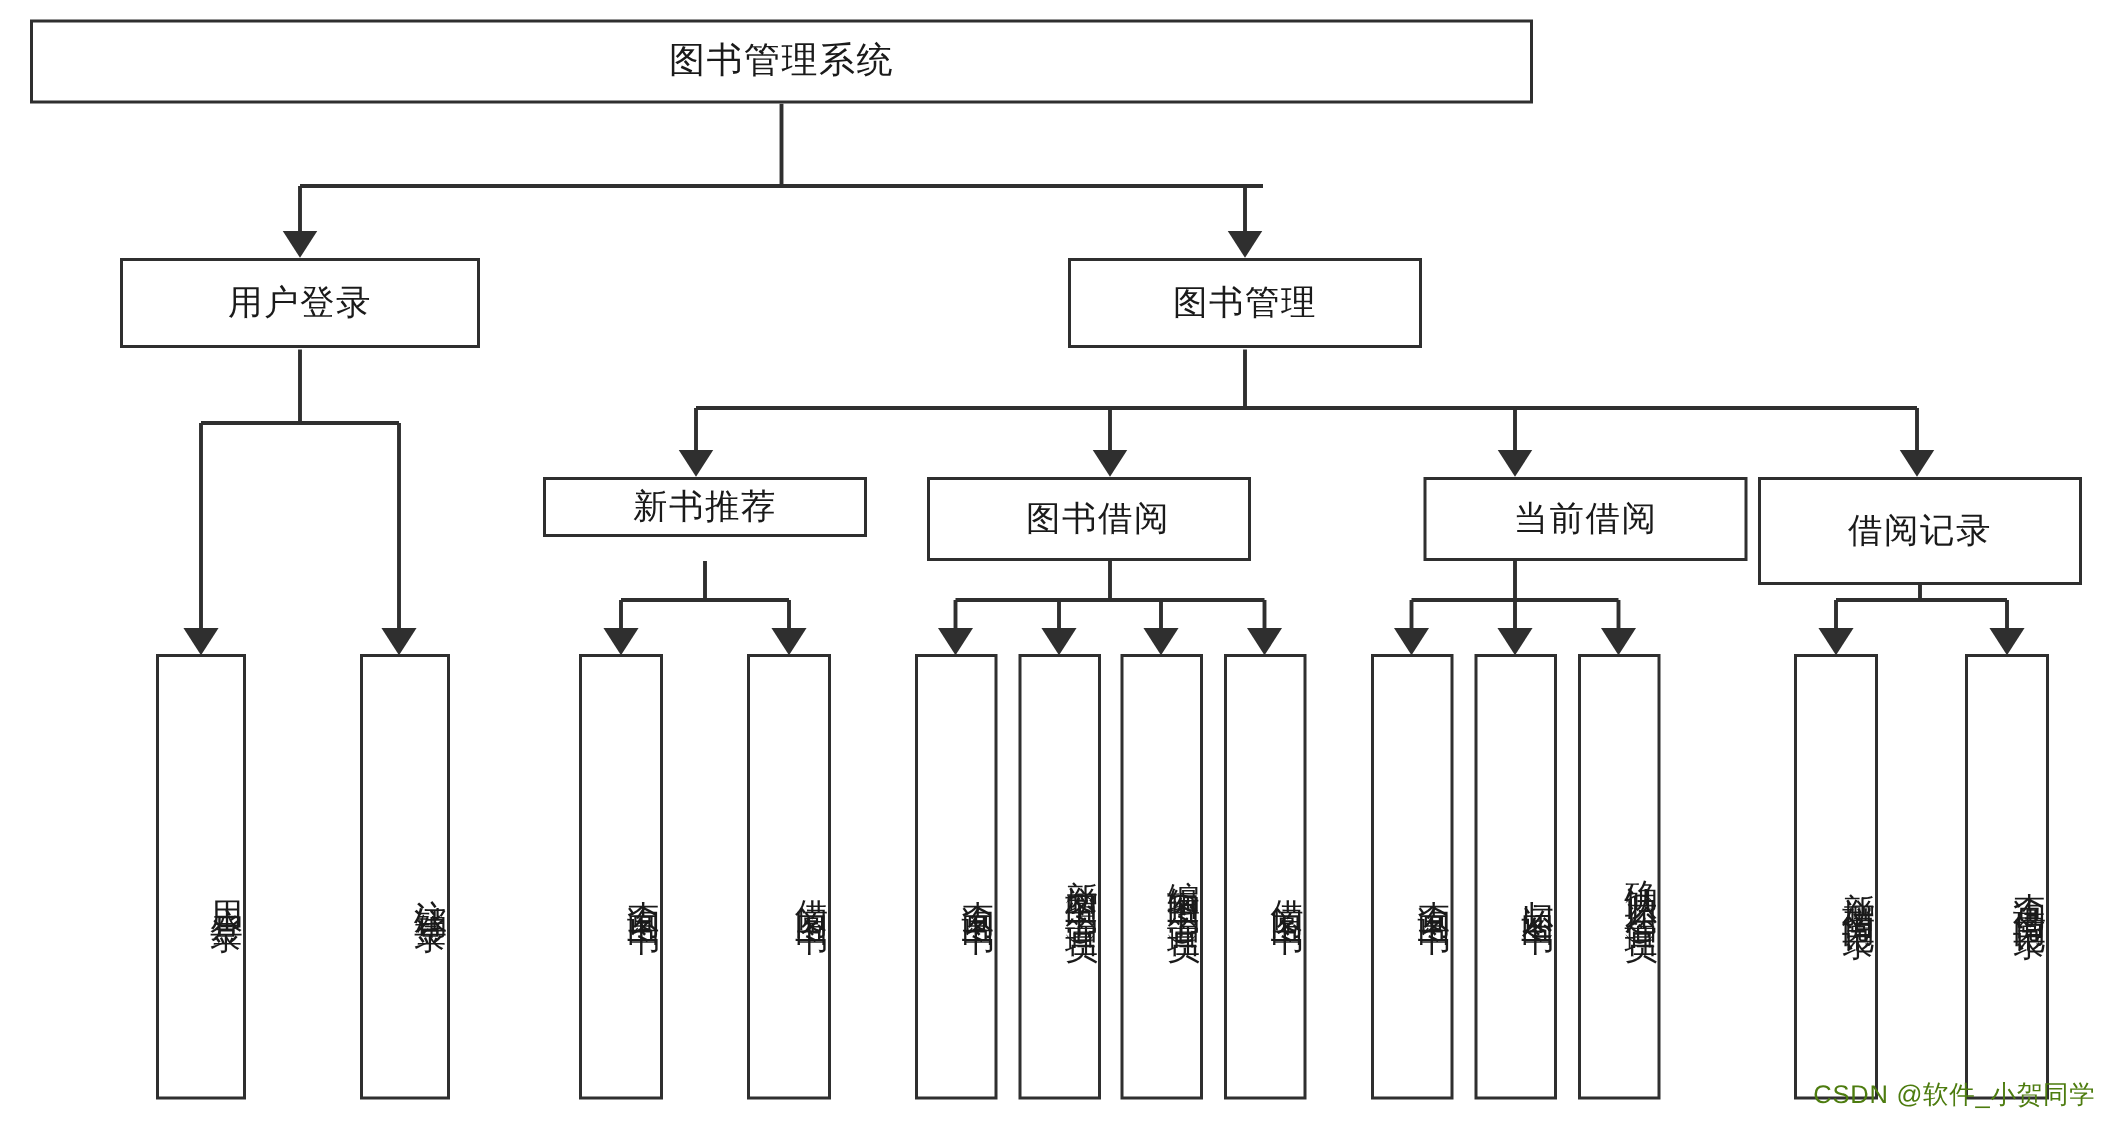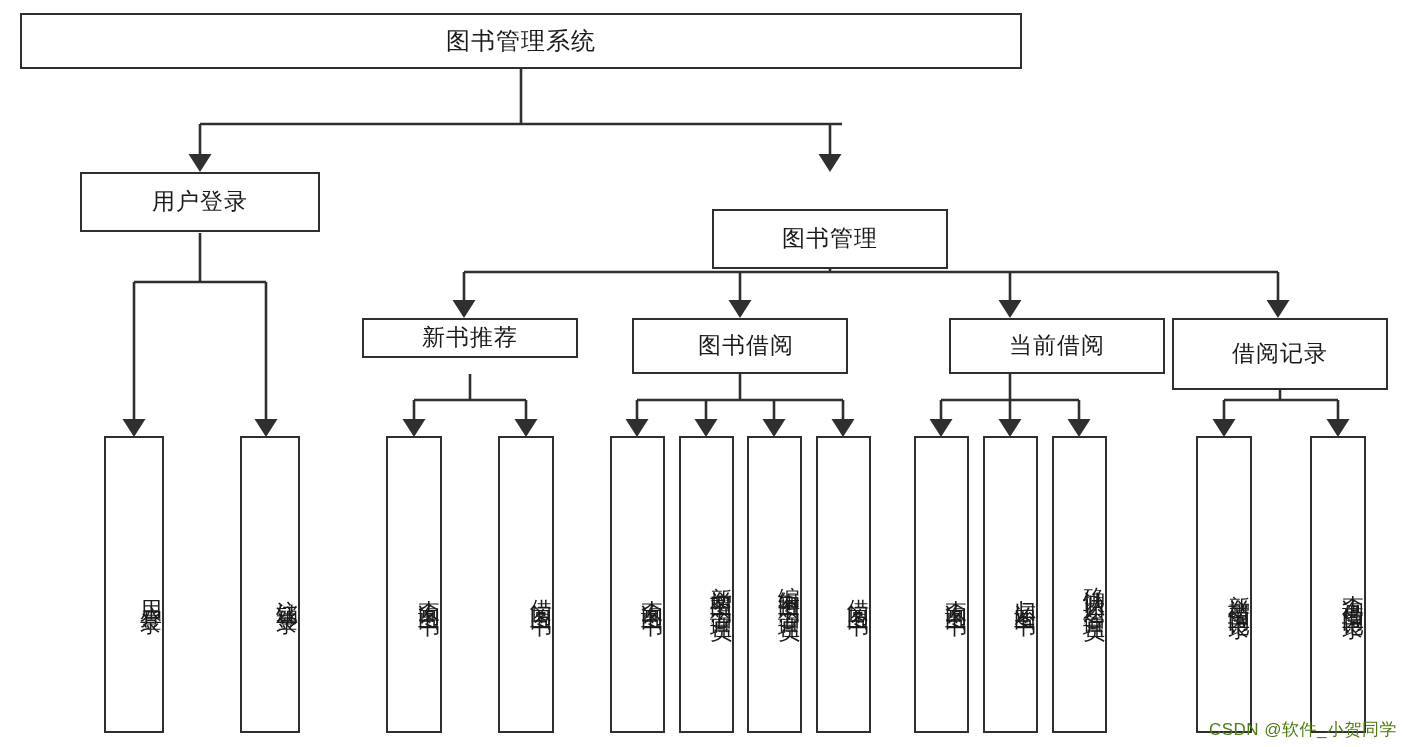--- a/index.html
+++ b/index.html
@@ -127,29 +127,29 @@
   </svg>
 
   <div class="node horiz root" style="left:20px; top:13px; width:1002px; height:56px;">
     <span>图书管理系统</span>
   </div>
 
   <div class="node horiz" style="left:80px; top:172px; width:240px; height:60px;">
     <span>用户登录</span>
   </div>
 
-  <div class="node horiz" style="left:712px; top:172px; width:236px; height:60px;margin-top:37px;">
+  <div class="node horiz" style="left:712px; top:172px; width:236px; height:60px;">
     <span>图书管理</span>
   </div>
 
   <div class="node horiz" style="left:362px; top:318px; width:216px; height:40px;">
     <span>新书推荐</span>
   </div>
 
-  <div class="node horiz" style="left:632px; top:318px; width:216px; height:56px;padding-left:12px;">
+  <div class="node horiz" style="left:618px; top:318px; width:216px; height:56px;padding-left:12px;">
     <span>图书借阅</span>
   </div>
 
   <div class="node horiz" style="left:902px; top:318px; width:216px; height:56px;margin-left:47px;">
     <span>当前借阅</span>
   </div>
 
   <div class="node horiz" style="left:1172px; top:318px; width:216px; height:72px;">
     <span>借阅记录</span>
   </div>

